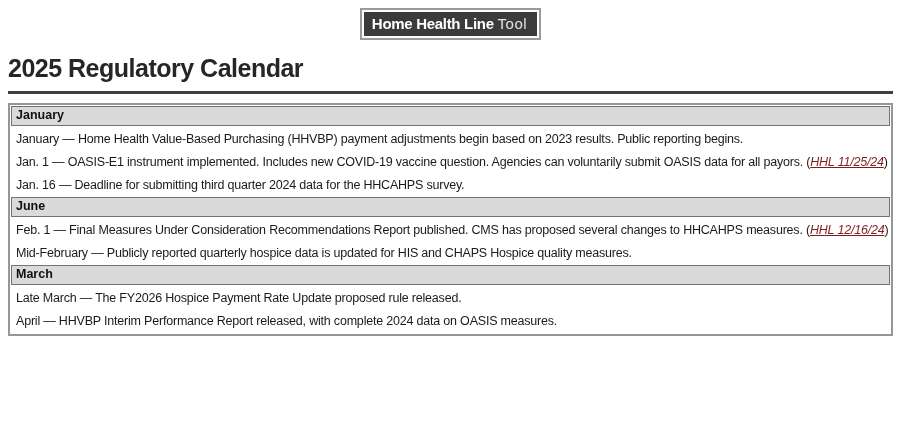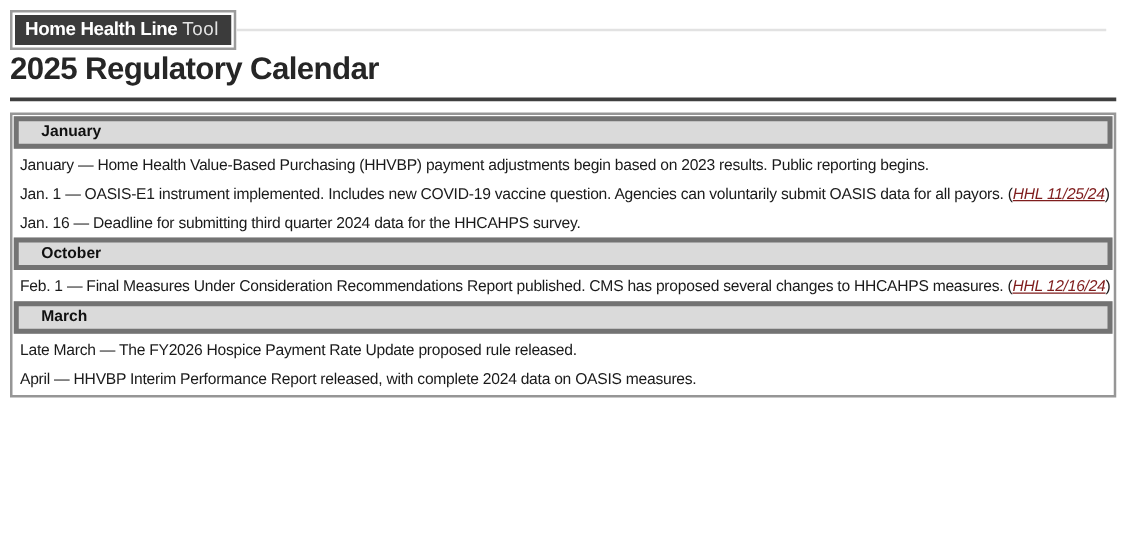--- a/index.html
+++ b/index.html
@@ -5,21 +5,21 @@
   * { box-sizing: border-box; margin: 0; padding: 0; }
   html, body { width: 905px; height: 437px; overflow: hidden; background: #fff; }
   body {
     font-family: "Liberation Sans", sans-serif;
     color: #1c1c1c;
     position: relative;
   }
   .page { padding: 8px 12px 0 8px; }
 
   
-  .badge-row { display: flex; align-items: center; }
+  .badge-row { display: flex; align-items: center; flex-direction: column; }
   .badge {
     border: 2px solid #9b9b9b;
     background: #fff;
     padding: 2px;
     flex: 0 0 auto;
   }
   .badge-inner {
     background: #3b3b3b;
     color: #ffffff;
     padding: 3px 10px 4px 8px;
@@ -39,39 +39,39 @@
     flex: 1 1 auto;
     margin-right: 8px;
   }
 
   
   .page-title {
     font-size: 25px;
     font-weight: bold;
     color: #262626;
     letter-spacing: -0.5px;
-    margin: 1px 0 8px;
+    margin: 12px 0 8px;
   }
   .title-rule {
     height: 3px;
     background: #3f3f3f;
     margin-bottom: 9px;
   }
 
   
   .cal-table {
     border: 2px solid #969696;
     background: #fff;
     padding-bottom: 2px;
   }
   .month-header {
     background: #dadada;
-    border: 4px solid #737373;
+    border: 1px solid #737373;
     margin: 1px;
-    padding: 2px 18px 3px;
+    padding: 2px 4px 3px;
     font-size: 12.5px;
     font-weight: bold;
     color: #111;
     line-height: 13px;
   }
   .entry {
     padding: 5px 6px 4px;
     font-size: 12.5px;
     line-height: 14px;
     letter-spacing: -0.2px;
@@ -101,20 +101,21 @@
   </div>
 
   <div class="page-title">2025 Regulatory Calendar</div>
   <div class="title-rule"></div>
 
   <div class="cal-table" id="cal-table">
       <div class="month-header">January</div>
       <div class="entry">January — Home Health Value-Based Purchasing (HHVBP) payment adjustments begin based on 2023 results. Public reporting begins.</div>
       <div class="entry">Jan. 1 — OASIS-E1 instrument implemented. Includes new COVID-19 vaccine question. Agencies can voluntarily submit OASIS data for all payors. (<a class="hhl-link">HHL 11/25/24</a>)</div>
       <div class="entry">Jan. 16 — Deadline for submitting third quarter 2024 data for the HHCAHPS survey.</div>
-      <div class="month-header">October</div>
+      <div class="month-header">June</div>
       <div class="entry">Feb. 1 — Final Measures Under Consideration Recommendations Report published. CMS has proposed several changes to HHCAHPS measures. (<a class="hhl-link">HHL 12/16/24</a>)</div>
+      <div class="entry">Mid-February — Publicly reported quarterly hospice data is updated for HIS and CHAPS Hospice quality measures.</div>
       <div class="month-header">March</div>
       <div class="entry">Late March — The FY2026 Hospice Payment Rate Update proposed rule released.</div>
       <div class="entry">April — HHVBP Interim Performance Report released, with complete 2024 data on OASIS measures.</div>
     </div>
 
 </div>
 
 </body></html>

